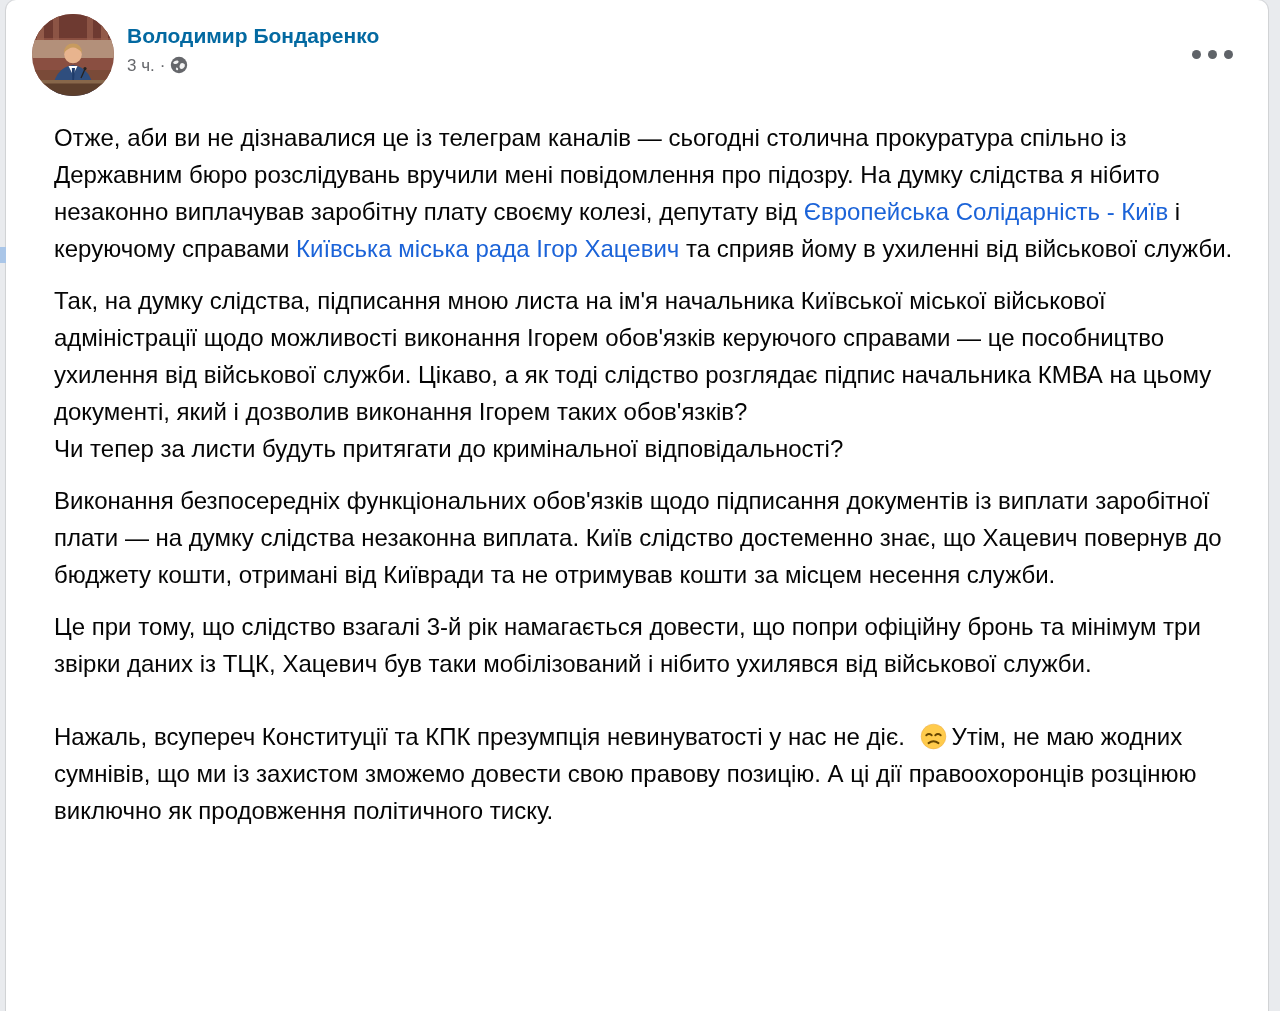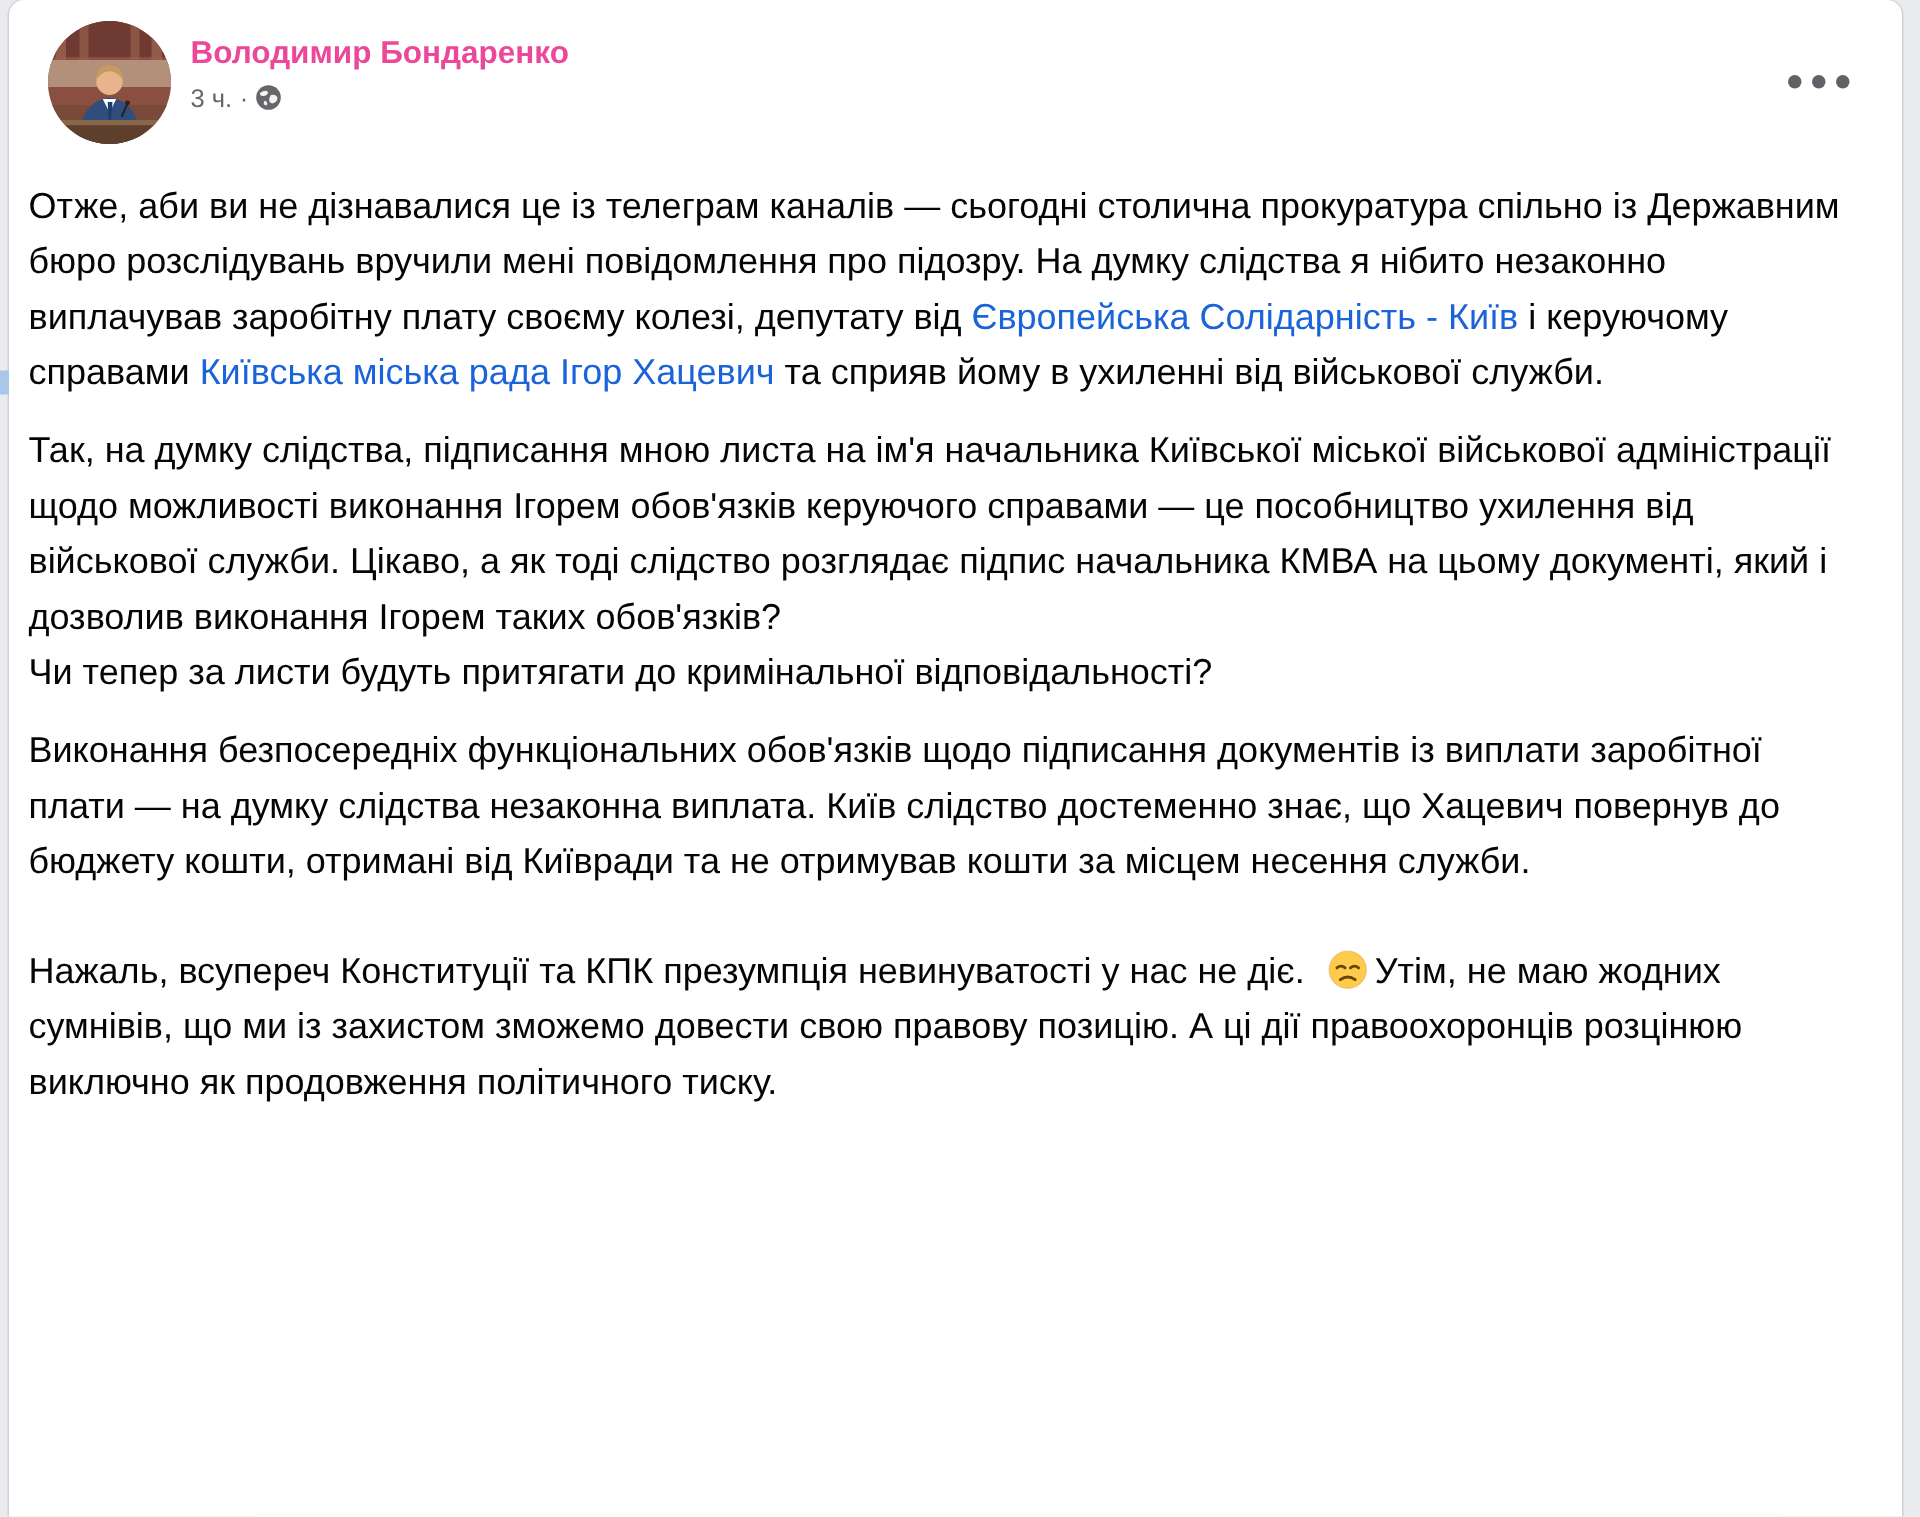--- a/index.html
+++ b/index.html
@@ -26,39 +26,39 @@
   
   .header { position: relative; display: flex; padding: 14px 30px 0 26px; }
   .avatar {
     width: 82px; height: 82px; border-radius: 50%;
     overflow: hidden; flex: 0 0 auto; cursor: pointer;
     box-shadow: inset 0 0 0 1px rgba(0,0,0,0.08);
   }
   .avatar svg { display: block; width: 82px; height: 82px; }
   .hmeta { margin-left: 13px; padding-top: 9px; }
   .author {
-    font-size: 21px; font-weight: bold; color: #ec4899;
+    font-size: 21px; font-weight: bold; color: #0369a1;
     line-height: 26px; cursor: pointer;
   }
   .subrow {
     margin-top: 7px; display: flex; align-items: flex-start; gap: 5px;
     color: #65676b; font-size: 17px; line-height: 20px;
   }
   .subrow .ts { cursor: pointer; }
   .globe { display: inline-flex; }
   .globe svg { width: 18px; height: 18px; display: block; }
   .menu {
     position: absolute; right: 33px; top: 42px;
     display: flex; gap: 7px; align-items: center;
     padding: 8px 2px; cursor: pointer;
   }
   .menu .dot { width: 9px; height: 9px; border-radius: 50%; background: #5f6368; }
   
   .post-body {
-    padding: 23px 28px 0 13px;
+    padding: 23px 28px 0 48px;
     font-size: 24px; line-height: 37px; color: #050505;
     letter-spacing: 0;
   }
   .post-body p { margin: 0 0 15px 0; }
   .post-body p:last-child { margin-bottom: 0; margin-top: 36px; }
   .lnk { color: #1b63d8; cursor: pointer; text-decoration: none; }
   .emoji { display: inline-block; margin: 0 4px 0 9px; vertical-align: -5px; }
   .emoji svg { width: 27px; height: 27px; display: block; }
 </style>
 </head>
@@ -114,20 +114,21 @@
     </div>
 
     <div class="post-body">
       <p><span>Отже, аби ви не дізнавалися це із телеграм каналів — сьогодні столична прокуратура спільно із Державним бюро розслідувань вручили мені повідомлення про підозру. На думку слідства я нібито незаконно виплачував заробітну плату своєму колезі, депутату від </span><a class="lnk">Європейська Солідарність - Київ</a><span> і керуючому справами </span><a class="lnk">Київська міська рада</a><span> </span><a class="lnk">Ігор Хацевич</a><span> та сприяв йому в ухиленні від військової служби.</span></p>
 
 
       <p><span>Так, на думку слідства, підписання мною листа на ім'я начальника Київської міської військової адміністрації щодо можливості виконання Ігорем обов'язків керуючого справами — це пособництво ухилення від військової служби. Цікаво, а як тоді слідство розглядає підпис начальника КМВА на цьому документі, який і дозволив виконання Ігорем таких обов'язків?</span><br><span>Чи тепер за листи будуть притягати до кримінальної відповідальності?</span></p>
 
       <p>Виконання безпосередніх функціональних обов'язків щодо підписання документів із виплати заробітної плати — на думку слідства незаконна виплата. Київ слідство достеменно знає, що Хацевич повернув до бюджету кошти, отримані від Київради та не отримував кошти за місцем несення служби.</p>
 
+      <p>Це при тому, що слідство взагалі 3-й рік намагається довести, що попри офіційну бронь та мінімум три звірки даних із ТЦК, Хацевич був таки мобілізований і нібито ухилявся від військової служби.</p>
 
       <p><span>Нажаль, всупереч Конституції та КПК презумпція невинуватості у нас не діє. </span><span class="emoji"><svg viewBox="0 0 24 24" xmlns="http://www.w3.org/2000/svg" aria-hidden="true">
             <circle cx="12" cy="12" r="11" fill="#ffcb4c"></circle>
             <circle cx="12" cy="12" r="11" fill="none" stroke="#e8a33d" stroke-width="0.8" opacity="0.5"></circle>
             <path d="M5.6 10.9 Q8 8.8 10.4 10.9" fill="none" stroke="#664500" stroke-width="1.7" stroke-linecap="round"></path>
             <path d="M13.6 10.9 Q16 8.8 18.4 10.9" fill="none" stroke="#664500" stroke-width="1.7" stroke-linecap="round"></path>
             <path d="M7.6 17.9 Q12 14.7 16.4 17.9" fill="none" stroke="#664500" stroke-width="1.7" stroke-linecap="round"></path>
           </svg></span><span>Утім, не маю жодних сумнівів, що ми із захистом зможемо довести свою правову позицію. А ці дії правоохоронців розцінюю виключно як продовження політичного тиску.</span></p>
     </div>
 

